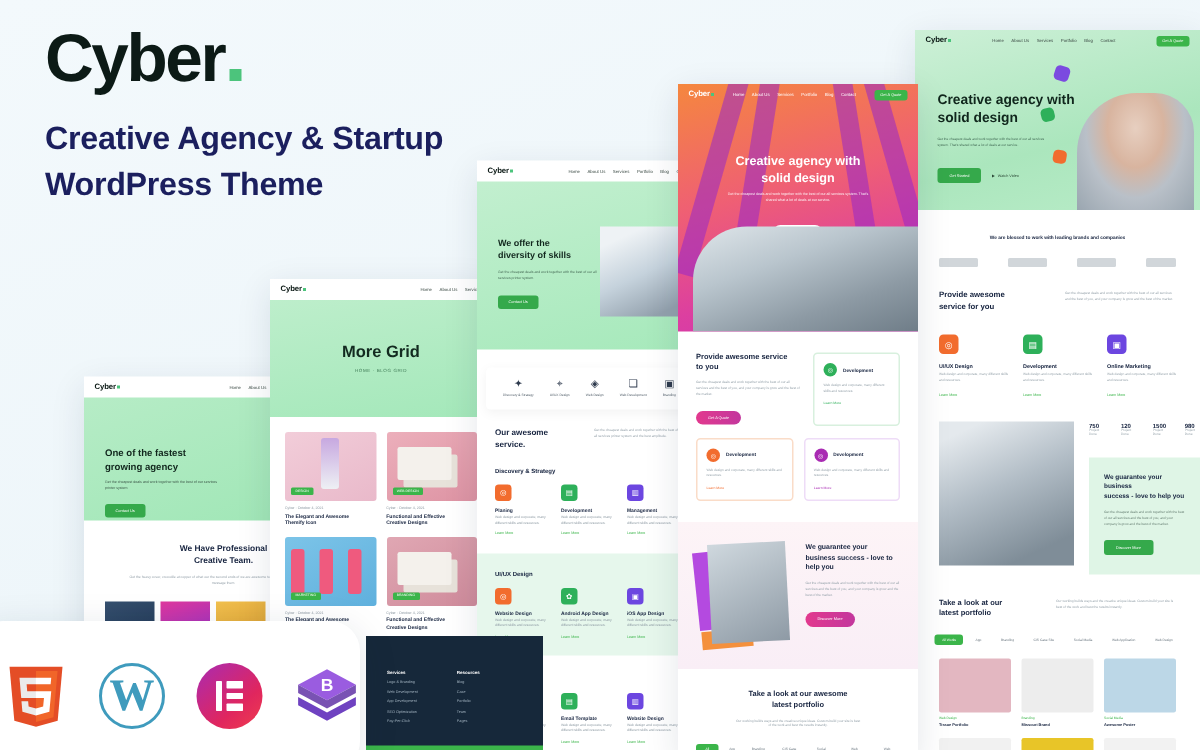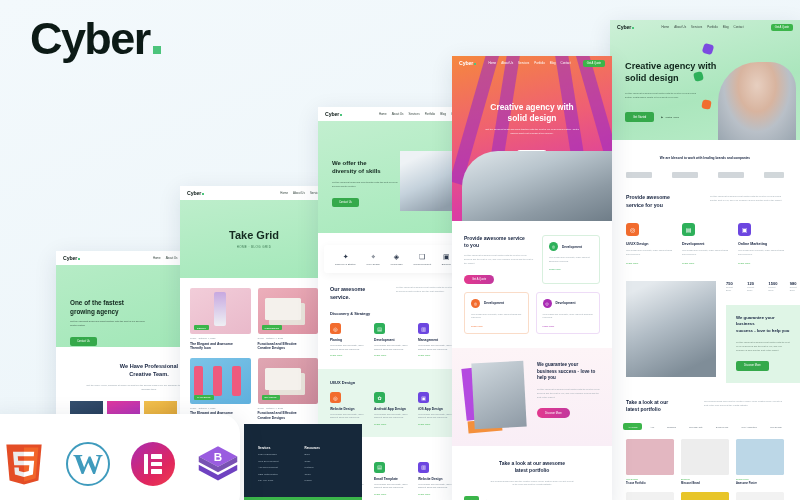--- a/index.html
+++ b/index.html
@@ -216,21 +216,21 @@
   <div class="mock" id="panelB">
     <div class="mnav">
       <div class="mlogo"><span>Cyber</span><i></i></div>
       <div class="mlinks">
         <b>Home</b>
         <b>About Us</b>
         <b>Services</b>
       </div>
     </div>
     <div class="b-hero">
-      <div class="bt">Take Grid</div>
+      <div class="bt">More Grid</div>
       <div class="bc">HOME  ·  BLOG GRID</div>
     </div>
     <div class="b-grid">
       <div class="b-card">
         <div class="img" style="background:linear-gradient(150deg,#f2cdd9,#e9b9ca)">
           <div style="position:absolute;left:50%;top:8%;transform:translateX(-50%);width:12px;height:34px;background:linear-gradient(180deg,#c7a8e0,#eef0f4);border-radius:2px"></div>
           <span class="b-tag">DESIGN</span>
         </div>
         <div class="b-meta"><span>Cyber</span> · <span>October 4, 2021</span></div>
         <div class="b-ttl">The Elegant and Awesome</div>
@@ -633,20 +633,24 @@
           <div style="height:36px;background:#e8c528;border-radius:1.5px"></div>
         </div>
       <div>
           <div style="height:36px;background:#f2f2f2;border-radius:1.5px"></div>
         </div>
     </div>
   </div>
 
   <div class="brand-block">
     <div class="brand-logo"><span>Cyber</span><span class="brand-dot"></span></div>
+    <div class="tagline">
+      <div>Creative Agency &amp; Startup</div>
+      <div>WordPress Theme</div>
+    </div>
   </div>
 
 
   <div class="tech-strip">
     <div class="tech-ico">
       <svg viewBox="0 0 512 512" width="40" height="45" aria-hidden="true">
         <path fill="#e44d26" d="M71 460L30 0h452l-41 460-185 52z"></path>
         <path fill="#f16529" d="M256 472l149-41 35-394H256z"></path>
         <path fill="#ebebeb" d="M256 208h-75l-5-58h80V94H115l15 172h126zm0 148l-63-17-4-45h-57l8 89 116 32z"></path>
         <path fill="#fff" d="M255 208v58h69l-7 73-62 17v60l115-32 16-176zm0-114v56h126l5-56z"></path>

